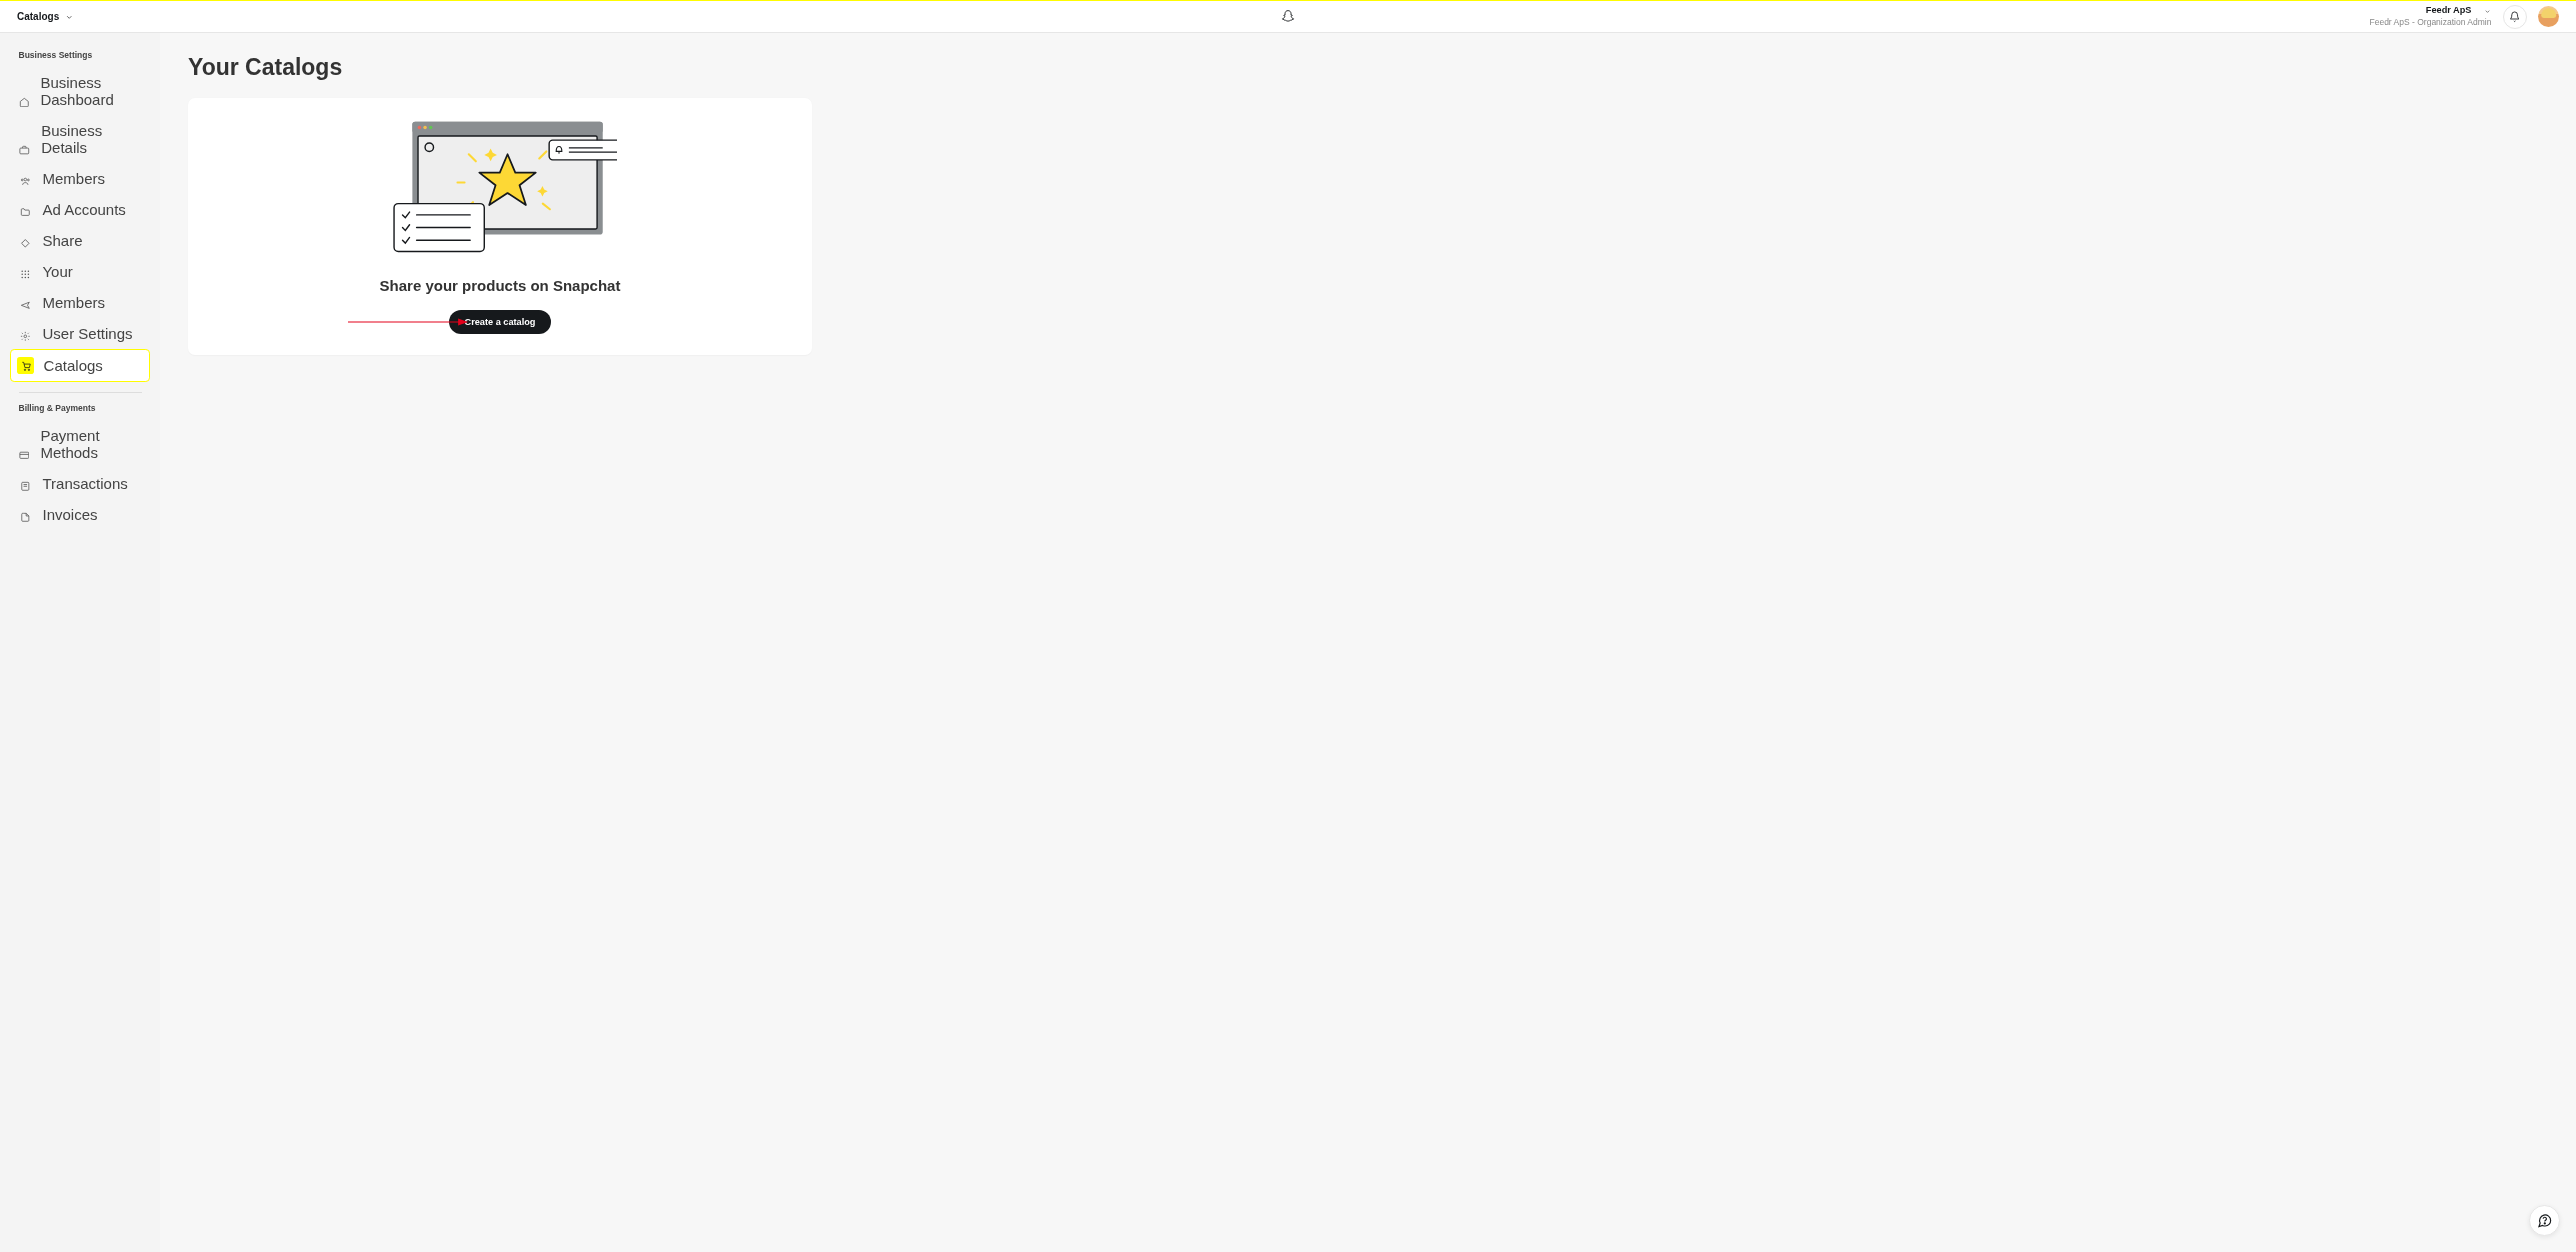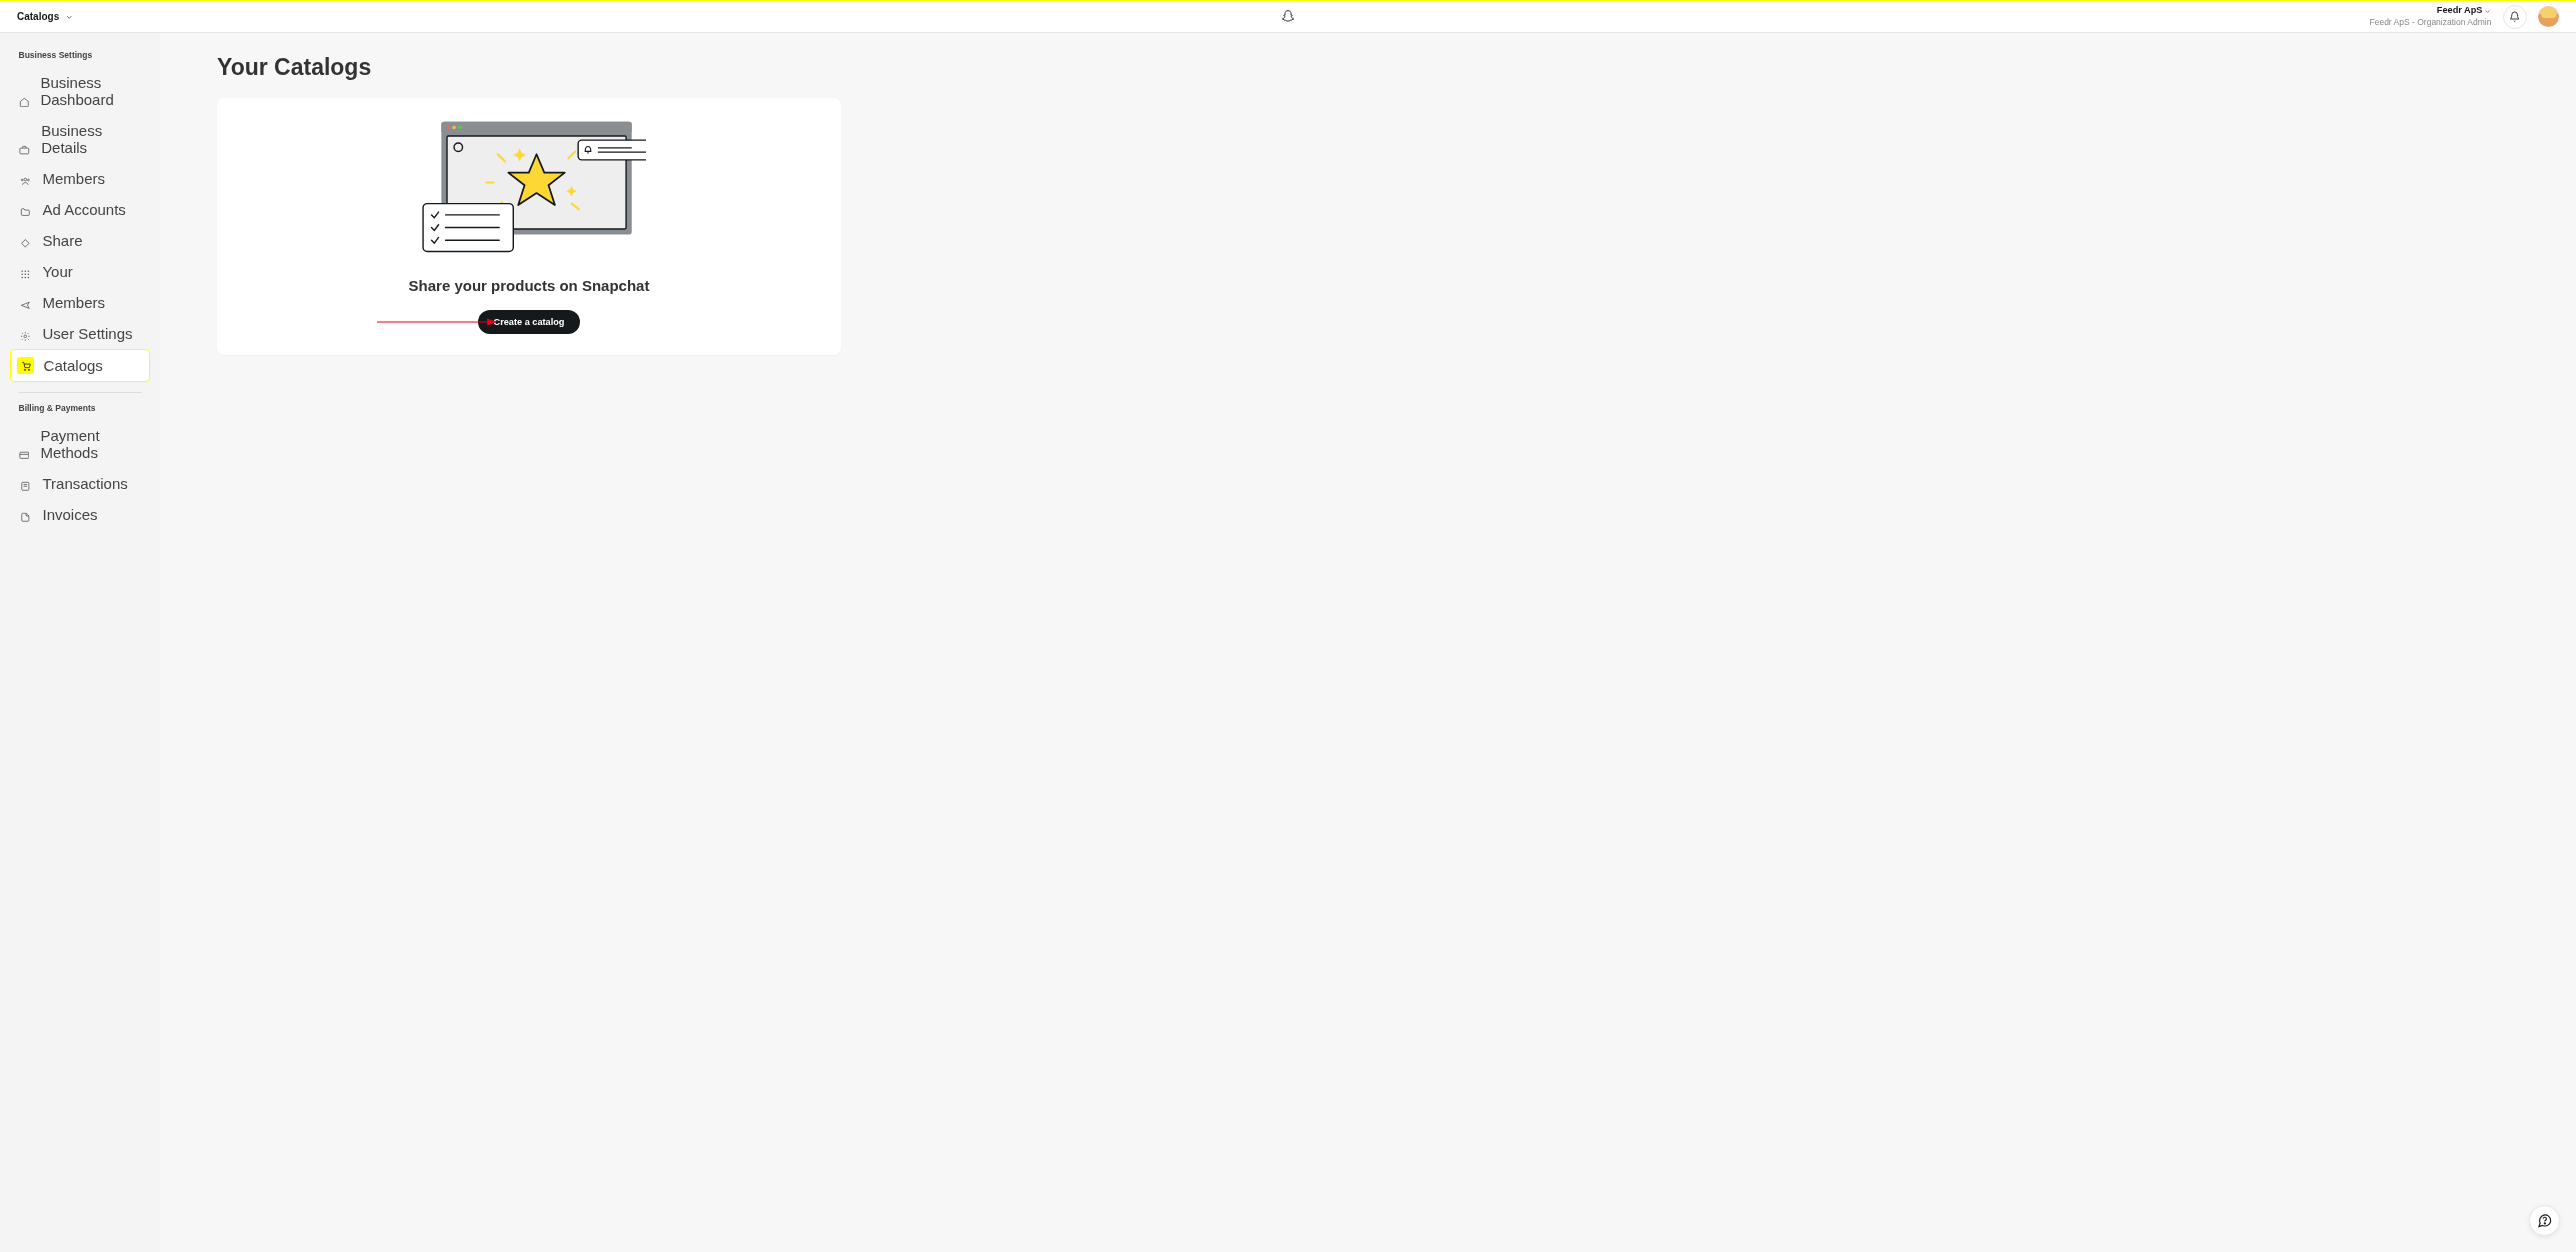--- a/index.html
+++ b/index.html
@@ -3,27 +3,27 @@
 <meta charset="utf-8">
 <style>
 * { margin: 0; padding: 0; box-sizing: border-box; }
 body { font-family: -apple-system, BlinkMacSystemFont, "Segoe UI", Helvetica, Arial, sans-serif; background: #f7f7f7; color: #16191c; }
 .yellow-bar { height: 1.4px; background: #fffc00; width: 100%; }
 .topbar { height: 32px; background: #fff; border-bottom: 0.7px solid #e6e6e6; display: flex; align-items: center; padding: 0 17px; position: relative; }
 .topbar-left { display: flex; align-items: center; gap: 5.7px; font-weight: 600; font-size: 10px; cursor: pointer; }
 .topbar-center { position: absolute; left: 50%; transform: translateX(-50%); }
 .topbar-right { margin-left: auto; display: flex; align-items: center; gap: 11.3px; }
 .account-block { text-align: right; line-height: 1.3; }
-.account-name-row { display: flex; align-items: center; gap: 2px; justify-content: flex-end; }
+.account-name-row { display: flex; align-items: center; gap: 13px; justify-content: flex-end; }
 .account-name { font-weight: 600; font-size: 9.2px; }
 .account-role { font-size: 8.5px; color: #888; }
 .icon-circle { width: 24px; height: 24px; border-radius: 50%; border: 0.7px solid #e6e6e6; display: flex; align-items: center; justify-content: center; cursor: pointer; }
 .avatar { width: 21px; height: 21px; border-radius: 50%; background: linear-gradient(#f5c98d 40%, #e8a05f 40%); cursor: pointer; position: relative; overflow: hidden; }
 .avatar::before { content: ""; position: absolute; top: 2.1px; left: 50%; transform: translateX(-50%); width: 15.6px; height: 10px; background: #f3d26b; border-radius: 8.5px 8.5px 2.8px 2.8px; }
-.layout { display: flex; height: calc(100vh - 33px); gap: 29px; }
+.layout { display: flex; height: calc(100vh - 33px); }
 .sidebar { width: 160px; background: #f4f4f4; padding: 17px 10px; overflow-y: auto; }
 .sidebar-section-title { font-size: 8.5px; font-weight: 600; color: #444; padding: 0 8.5px 7px; }
 .sidebar-item { display: flex; align-items: flex-end; gap: 11.3px; padding: 7px 8.5px; font-size: 15px; color: #444; cursor: pointer; border-radius: 4.2px; }
 .sidebar-item .icon-slot { width: 12.7px; height: 12.7px; display: flex; align-items: center; justify-content: center; color: #555; }
 .sidebar-item.active { background: #fff; border: 0.7px solid #fffc00; }
 .sidebar-item.active .icon-slot { background: #fffc00; width: 17px; height: 17px; border-radius: 2.8px; margin-left: -2.1px; margin-right: -2.1px; }
 .sidebar-divider { border: none; border-top: 0.7px solid #ddd; margin: 10px 8.5px; }
 .main { flex: 1; padding: 21px 28px; overflow-y: auto; }
 .page-header { margin-bottom: 17px; }
 .page-title { font-size: 23px; font-weight: 700; color: #333; margin-bottom: 2.8px; }

